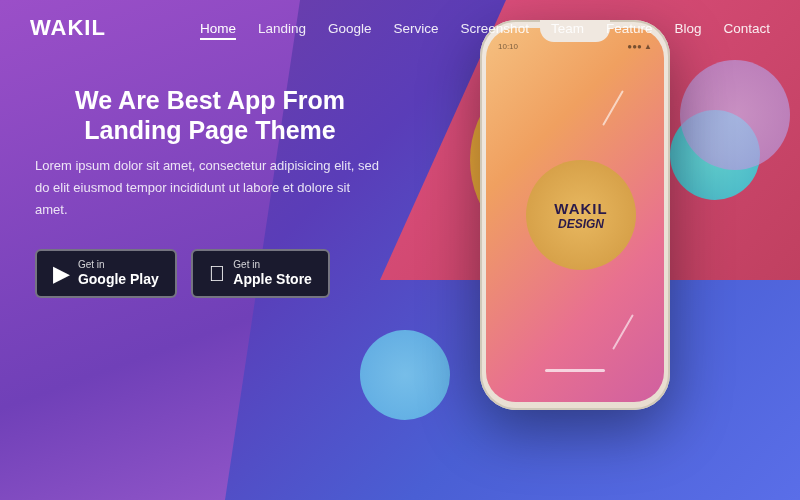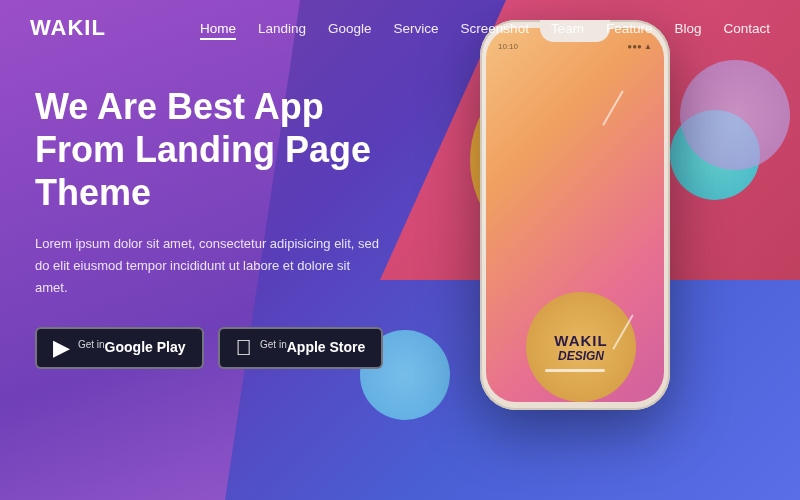--- a/index.html
+++ b/index.html
@@ -106,25 +106,26 @@
     }
 
     
     .hero-content {
       position: relative;
       z-index: 5;
       padding: 30px 35px 0 35px;
       max-width: 420px;
     }
     .hero-title {
-      font-size: 36px;
+      font-size: 25px;
       font-weight: 800;
       color: white;
       line-height: 1.2;
-      margin-bottom: 18px;
+      margin-bottom: 10px;
+      text-align: center;
     }
     .hero-desc {
       font-size: 13px;
       color: rgba(255,255,255,0.85);
       line-height: 1.7;
       margin-bottom: 28px;
       max-width: 380px;
     }
 
     
@@ -144,21 +145,21 @@
       cursor: pointer;
       text-decoration: none;
       min-width: 130px;
     }
     .store-btn-icon {
       font-size: 22px;
       line-height: 1;
     }
     .store-btn-text {
       display: flex;
-      flex-direction: row;
+      flex-direction: column;
     }
     .store-btn-small {
       font-size: 10px;
       opacity: 0.8;
       font-weight: 400;
       line-height: 1.2;
     }
     .store-btn-large {
       font-size: 14px;
       font-weight: 700;
@@ -191,21 +192,21 @@
       border-radius: 0 0 14px 14px;
       z-index: 20;
     }
     .phone-screen {
       position: absolute;
       top: 8px; left: 6px; right: 6px; bottom: 8px;
       border-radius: 30px;
       background: linear-gradient(135deg, #f5c080 0%, #f0a060 30%, #e87090 70%, #d060a0 100%);
       overflow: hidden;
       display: flex;
-      align-items: flex-end;
+      align-items: center;
       justify-content: center;
       padding-left: 12px;
     }
     .phone-screen-circle {
       width: 110px; height: 110px;
       border-radius: 50%;
       background: radial-gradient(circle, #e8b860 0%, #d09840 100%);
       display: flex;
       flex-direction: column;
       align-items: center;

